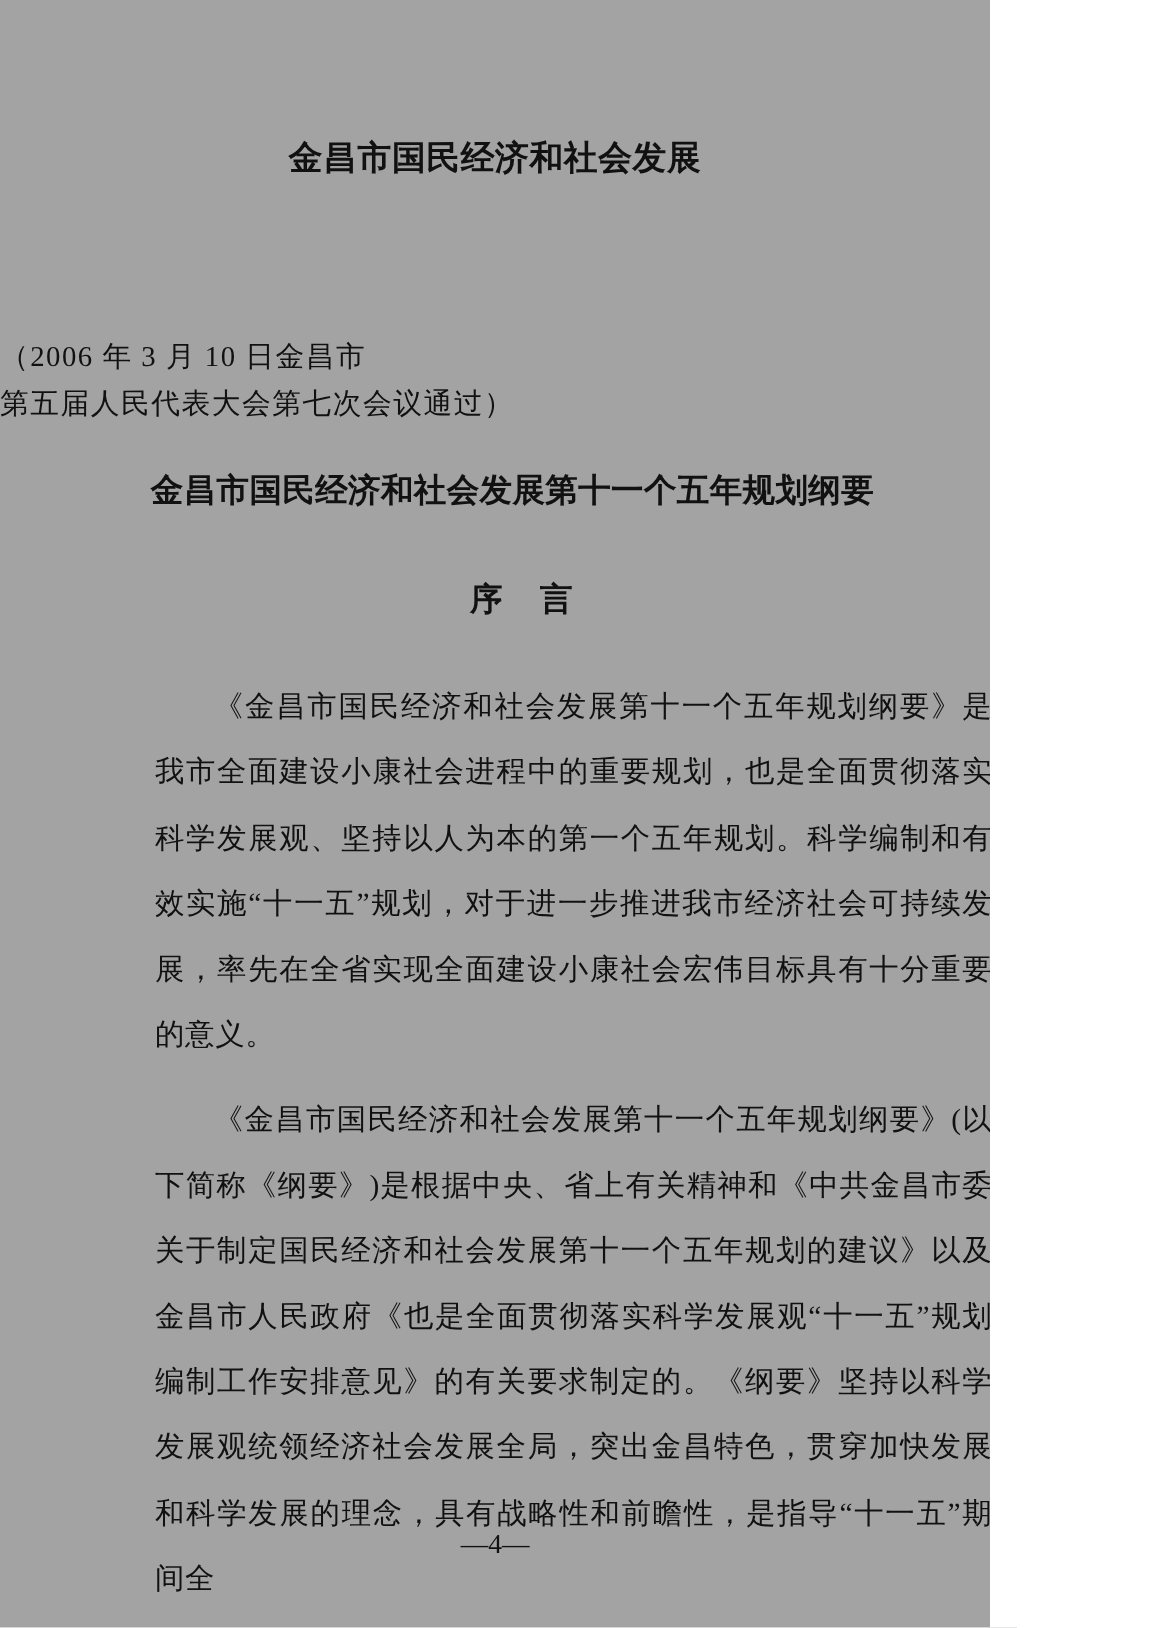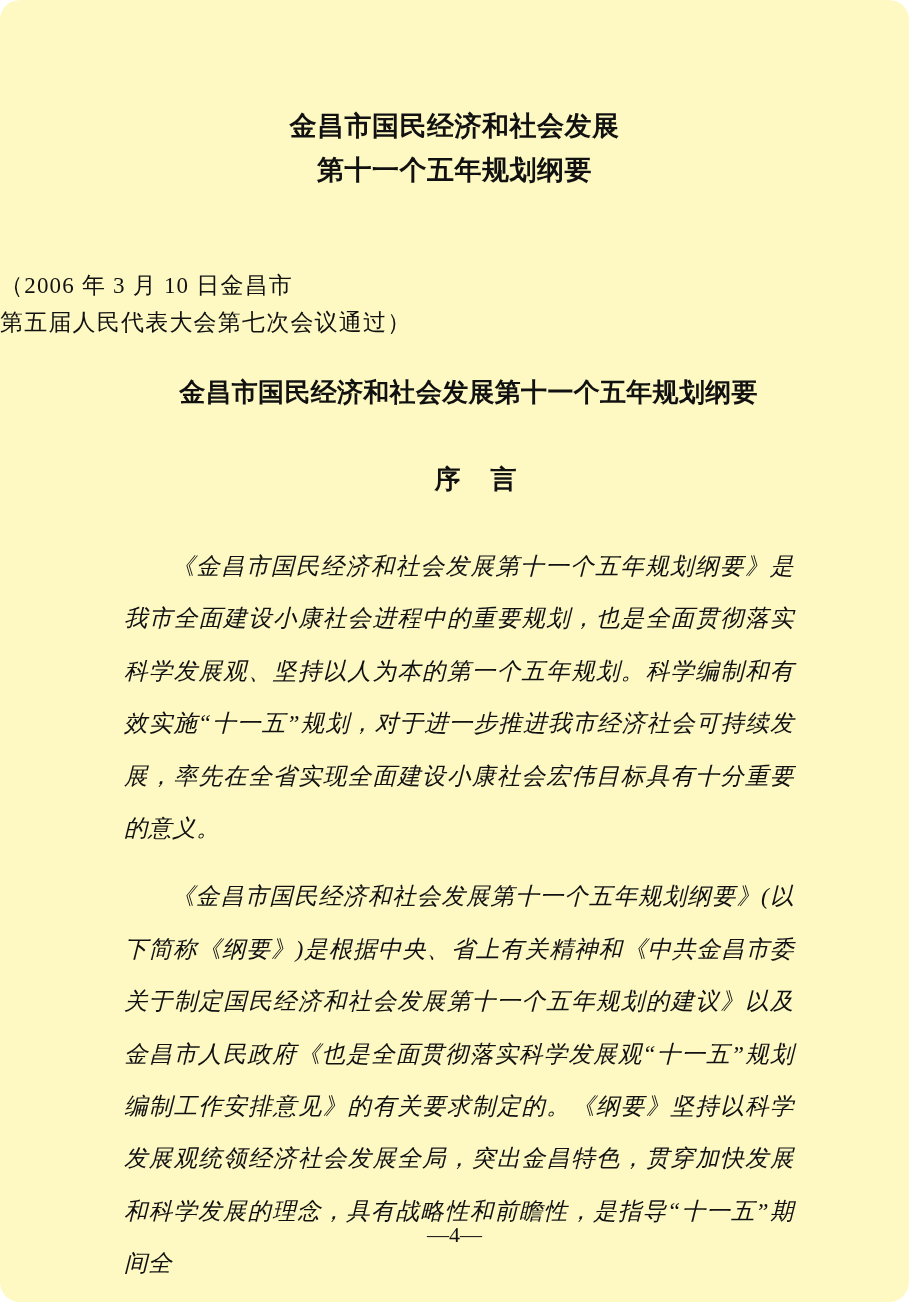--- a/index.html
+++ b/index.html
@@ -3,28 +3,27 @@
 <meta charset="utf-8">
 <title>金昌市国民经济和社会发展第十一个五年规划纲要</title>
 <style>
   html, body {
     margin: 0;
     padding: 0;
     background: #ffffff;
   }
   #page {
     position: relative;
-    width: 909px;
+    width: 792px;
     height: 1302px;
-    background: #fef9c3;
+    background: #a3a3a3;
     color: #0d0d0d;
     font-family: "Liberation Serif", "DejaVu Serif", serif;
     overflow: hidden;
     box-sizing: border-box;
-    border-radius: 20px;
   }
 
   
   .doc-title {
     position: absolute;
     left: 0;
     right: 0;
     top: 104px;
     text-align: center;
     font-family: "Liberation Sans", "DejaVu Sans", sans-serif;
@@ -94,21 +93,20 @@
     line-height: 52.4px;
     letter-spacing: 0.6px;
     color: #111111;
   }
   .body-copy p {
     margin: 16px;
     text-align: justify;
     text-align-last: left;
     text-indent: 2em;
     text-justify: inter-character;
-    font-style: italic;
   }
 
   
   .page-number {
     position: absolute;
     left: 0;
     right: 0;
     top: 1221px;
     text-align: center;
     font-family: "Liberation Serif", "DejaVu Serif", serif;
@@ -117,21 +115,20 @@
     color: #111111;
   }
 </style>
 </head>
 <body>
 
 <div id="page">
 
   <div class="doc-title">
     <span class="line">金昌市国民经济和社会发展</span>
-    <span class="line">第十一个五年规划纲要</span>
   </div>
 
   <div class="adoption-note">
     <span class="line">（2006 年 3 月 10 日金昌市</span>
     <span class="line">第五届人民代表大会第七次会议通过）</span>
   </div>
 
   <div class="plan-heading">金昌市国民经济和社会发展第十一个五年规划纲要</div>
 
   <div class="section-heading">序　言</div>

